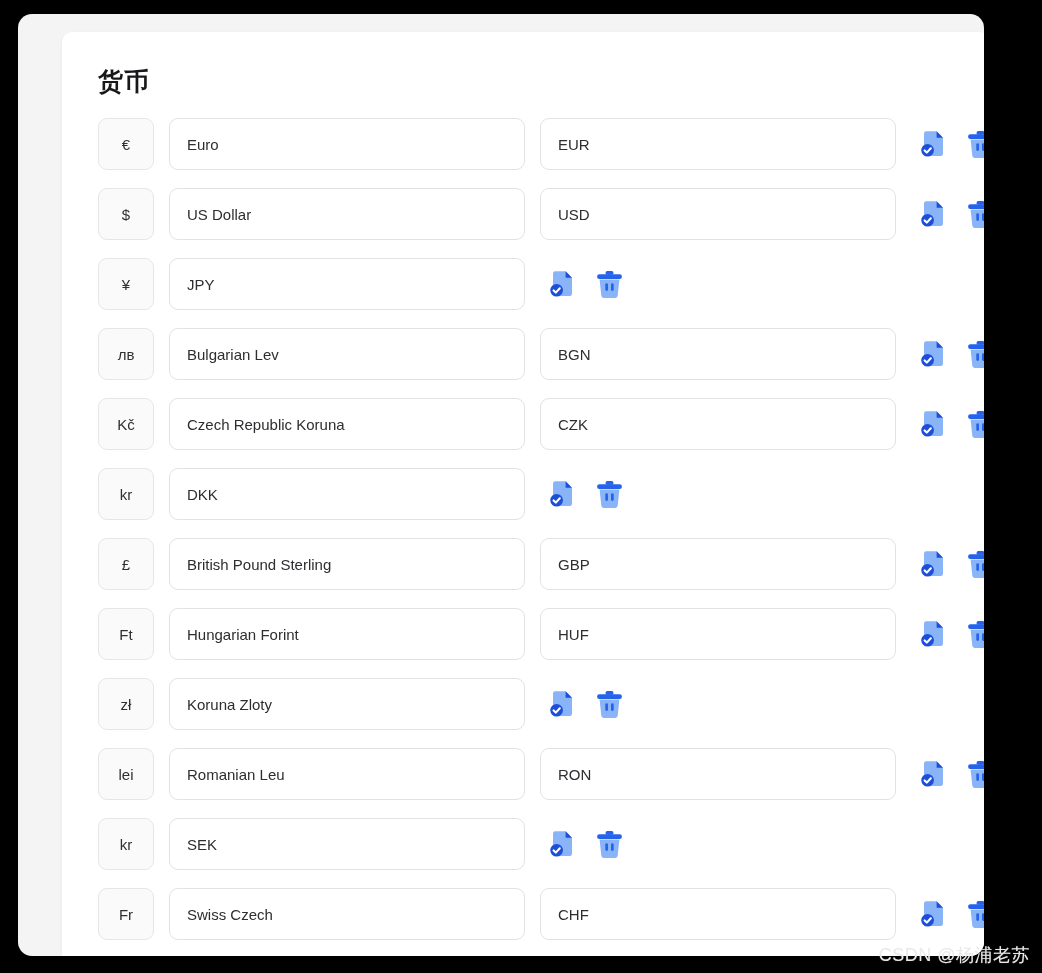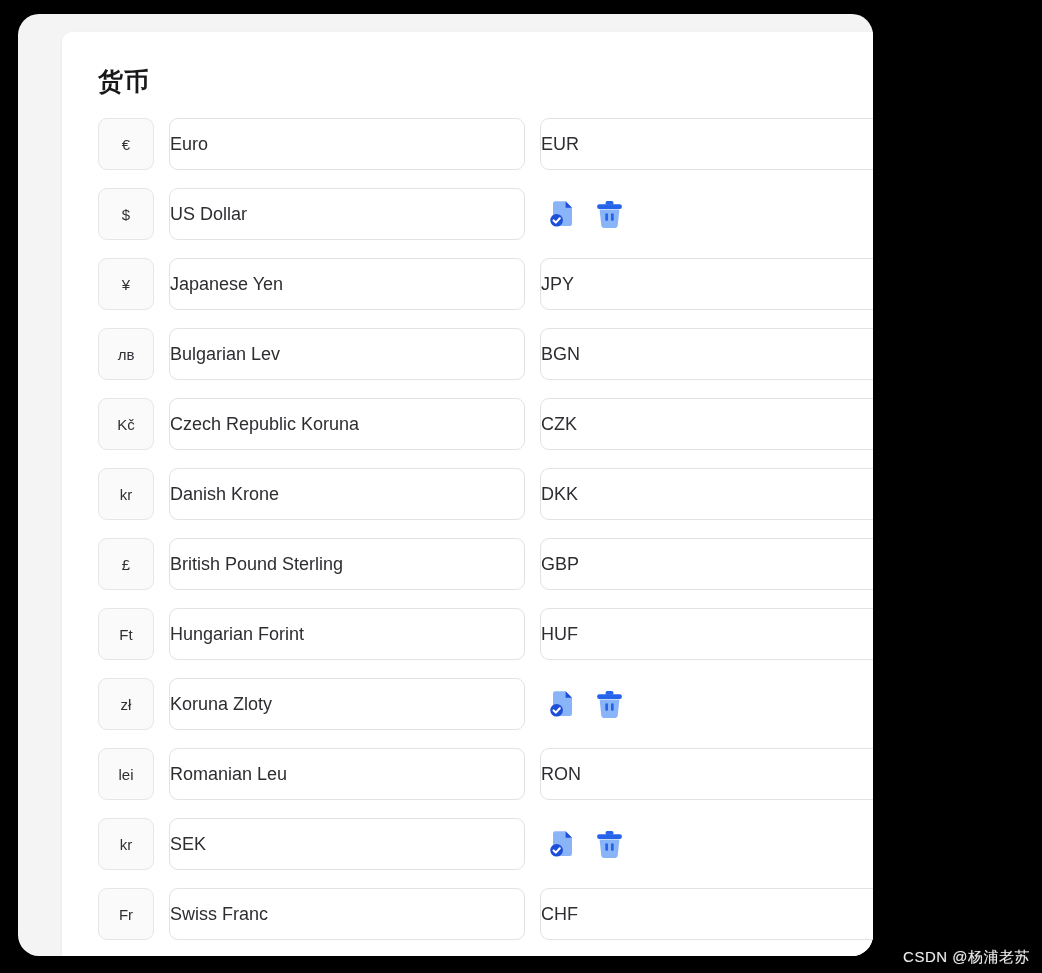--- a/index.html
+++ b/index.html
@@ -18,24 +18,24 @@
     width: 1042px;
     height: 973px;
     background: #000000;
   }
 
   
   #page-surface {
     position: absolute;
     left: 18px;
     top: 14px;
-    width: 855px;
+    width: 966px;
     height: 942px;
     background: #f4f4f5;
-    border-radius: 21px;
+    border-radius: 14px;
     overflow: hidden;
   }
 
   
   #card {
     position: absolute;
     left: 44px;
     top: 18px;
     width: 928px;
     height: 938px;
@@ -81,21 +81,22 @@
     font-family: "Liberation Sans", sans-serif;
   }
 
   .field {
     height: 52px;
     background: #ffffff;
     border: 1px solid #e2e2e5;
     border-radius: 9px;
     display: flex;
     align-items: center;
-    font-size: 18px;
+    padding-left: 17px;
+    font-size: 15px;
     color: #2e2e32;
     overflow: hidden;
     white-space: nowrap;
   }
 
   .field-name {
     flex: 0 0 356px;
     width: 356px;
     margin-left: 15px;
   }
@@ -122,21 +123,21 @@
     border: none;
     padding: 0;
     line-height: 0;
   }
 
   
   #watermark {
     position: absolute;
     right: 12px;
     bottom: 6px;
-    font-size: 15px;
+    font-size: 18px;
     color: #e9e9ea;
     font-family: "Liberation Sans", sans-serif;
     letter-spacing: 0.5px;
     pointer-events: none;
     text-shadow: 0 0 1px rgba(255,255,255,0.4);
   }
 </style>
 </head>
 <body>
 
@@ -164,39 +165,39 @@
                   <rect x="4.1" y="6.2" width="24.8" height="4.7" rx="2.2" fill="#2563eb"></rect>
                   <path d="M6.6 11.6h19.8l-1.7 16.2a2.4 2.4 0 0 1-2.4 2.1H10.7a2.4 2.4 0 0 1-2.4-2.1Z" fill="#8ab4f8"></path>
                   <rect x="12.3" y="15.3" width="2.7" height="7.6" rx="1.3" fill="#2563eb"></rect>
                   <rect x="18.0" y="15.3" width="2.7" height="7.6" rx="1.3" fill="#2563eb"></rect>
                 </svg></span>
             </div>
           </div>
           <div class="row">
             <div class="symbol-box">$</div>
             <div class="field field-name">US Dollar</div>
+            <div class="field field-code">USD</div>
             <div class="actions">
               <span class="icon-btn"><svg width="33" height="33" viewBox="0 0 33 33" xmlns="http://www.w3.org/2000/svg">
                   <path d="M7 5.5a2.2 2.2 0 0 1 2.2-2.2h10.4L26 9.7v16.1a2.2 2.2 0 0 1-2.2 2.2H9.2A2.2 2.2 0 0 1 7 25.8Z" fill="#8ab4f8"></path>
                   <path d="M19.6 3.3 26 9.7h-6.4Z" fill="#1d4ed8"></path>
                   <circle cx="10.6" cy="22.3" r="6.3" fill="#1d4ed8"></circle>
                   <path d="M7.6 22.4l2.2 2.2 4-4.3" stroke="#ffffff" stroke-width="2.1" fill="none" stroke-linecap="round" stroke-linejoin="round"></path>
                 </svg></span>
               <span class="icon-btn"><svg width="33" height="33" viewBox="0 0 33 33" xmlns="http://www.w3.org/2000/svg">
                   <rect x="12.6" y="3.1" width="7.8" height="3.6" rx="1.5" fill="#2563eb"></rect>
                   <rect x="4.1" y="6.2" width="24.8" height="4.7" rx="2.2" fill="#2563eb"></rect>
                   <path d="M6.6 11.6h19.8l-1.7 16.2a2.4 2.4 0 0 1-2.4 2.1H10.7a2.4 2.4 0 0 1-2.4-2.1Z" fill="#8ab4f8"></path>
                   <rect x="12.3" y="15.3" width="2.7" height="7.6" rx="1.3" fill="#2563eb"></rect>
                   <rect x="18.0" y="15.3" width="2.7" height="7.6" rx="1.3" fill="#2563eb"></rect>
                 </svg></span>
             </div>
           </div>
           <div class="row">
             <div class="symbol-box">¥</div>
-            <div class="field field-name">Japanese Yen</div>
             <div class="field field-code">JPY</div>
             <div class="actions">
               <span class="icon-btn"><svg width="33" height="33" viewBox="0 0 33 33" xmlns="http://www.w3.org/2000/svg">
                   <path d="M7 5.5a2.2 2.2 0 0 1 2.2-2.2h10.4L26 9.7v16.1a2.2 2.2 0 0 1-2.2 2.2H9.2A2.2 2.2 0 0 1 7 25.8Z" fill="#8ab4f8"></path>
                   <path d="M19.6 3.3 26 9.7h-6.4Z" fill="#1d4ed8"></path>
                   <circle cx="10.6" cy="22.3" r="6.3" fill="#1d4ed8"></circle>
                   <path d="M7.6 22.4l2.2 2.2 4-4.3" stroke="#ffffff" stroke-width="2.1" fill="none" stroke-linecap="round" stroke-linejoin="round"></path>
                 </svg></span>
               <span class="icon-btn"><svg width="33" height="33" viewBox="0 0 33 33" xmlns="http://www.w3.org/2000/svg">
                   <rect x="12.6" y="3.1" width="7.8" height="3.6" rx="1.5" fill="#2563eb"></rect>
@@ -242,21 +243,20 @@
                   <rect x="12.6" y="3.1" width="7.8" height="3.6" rx="1.5" fill="#2563eb"></rect>
                   <rect x="4.1" y="6.2" width="24.8" height="4.7" rx="2.2" fill="#2563eb"></rect>
                   <path d="M6.6 11.6h19.8l-1.7 16.2a2.4 2.4 0 0 1-2.4 2.1H10.7a2.4 2.4 0 0 1-2.4-2.1Z" fill="#8ab4f8"></path>
                   <rect x="12.3" y="15.3" width="2.7" height="7.6" rx="1.3" fill="#2563eb"></rect>
                   <rect x="18.0" y="15.3" width="2.7" height="7.6" rx="1.3" fill="#2563eb"></rect>
                 </svg></span>
             </div>
           </div>
           <div class="row">
             <div class="symbol-box">kr</div>
-            <div class="field field-name">Danish Krone</div>
             <div class="field field-code">DKK</div>
             <div class="actions">
               <span class="icon-btn"><svg width="33" height="33" viewBox="0 0 33 33" xmlns="http://www.w3.org/2000/svg">
                   <path d="M7 5.5a2.2 2.2 0 0 1 2.2-2.2h10.4L26 9.7v16.1a2.2 2.2 0 0 1-2.2 2.2H9.2A2.2 2.2 0 0 1 7 25.8Z" fill="#8ab4f8"></path>
                   <path d="M19.6 3.3 26 9.7h-6.4Z" fill="#1d4ed8"></path>
                   <circle cx="10.6" cy="22.3" r="6.3" fill="#1d4ed8"></circle>
                   <path d="M7.6 22.4l2.2 2.2 4-4.3" stroke="#ffffff" stroke-width="2.1" fill="none" stroke-linecap="round" stroke-linejoin="round"></path>
                 </svg></span>
               <span class="icon-btn"><svg width="33" height="33" viewBox="0 0 33 33" xmlns="http://www.w3.org/2000/svg">
                   <rect x="12.6" y="3.1" width="7.8" height="3.6" rx="1.5" fill="#2563eb"></rect>
@@ -360,21 +360,21 @@
                   <rect x="12.6" y="3.1" width="7.8" height="3.6" rx="1.5" fill="#2563eb"></rect>
                   <rect x="4.1" y="6.2" width="24.8" height="4.7" rx="2.2" fill="#2563eb"></rect>
                   <path d="M6.6 11.6h19.8l-1.7 16.2a2.4 2.4 0 0 1-2.4 2.1H10.7a2.4 2.4 0 0 1-2.4-2.1Z" fill="#8ab4f8"></path>
                   <rect x="12.3" y="15.3" width="2.7" height="7.6" rx="1.3" fill="#2563eb"></rect>
                   <rect x="18.0" y="15.3" width="2.7" height="7.6" rx="1.3" fill="#2563eb"></rect>
                 </svg></span>
             </div>
           </div>
           <div class="row">
             <div class="symbol-box">Fr</div>
-            <div class="field field-name">Swiss Franc</div>
+            <div class="field field-name">Swiss Czech</div>
             <div class="field field-code">CHF</div>
             <div class="actions">
               <span class="icon-btn"><svg width="33" height="33" viewBox="0 0 33 33" xmlns="http://www.w3.org/2000/svg">
                   <path d="M7 5.5a2.2 2.2 0 0 1 2.2-2.2h10.4L26 9.7v16.1a2.2 2.2 0 0 1-2.2 2.2H9.2A2.2 2.2 0 0 1 7 25.8Z" fill="#8ab4f8"></path>
                   <path d="M19.6 3.3 26 9.7h-6.4Z" fill="#1d4ed8"></path>
                   <circle cx="10.6" cy="22.3" r="6.3" fill="#1d4ed8"></circle>
                   <path d="M7.6 22.4l2.2 2.2 4-4.3" stroke="#ffffff" stroke-width="2.1" fill="none" stroke-linecap="round" stroke-linejoin="round"></path>
                 </svg></span>
               <span class="icon-btn"><svg width="33" height="33" viewBox="0 0 33 33" xmlns="http://www.w3.org/2000/svg">
                   <rect x="12.6" y="3.1" width="7.8" height="3.6" rx="1.5" fill="#2563eb"></rect>

